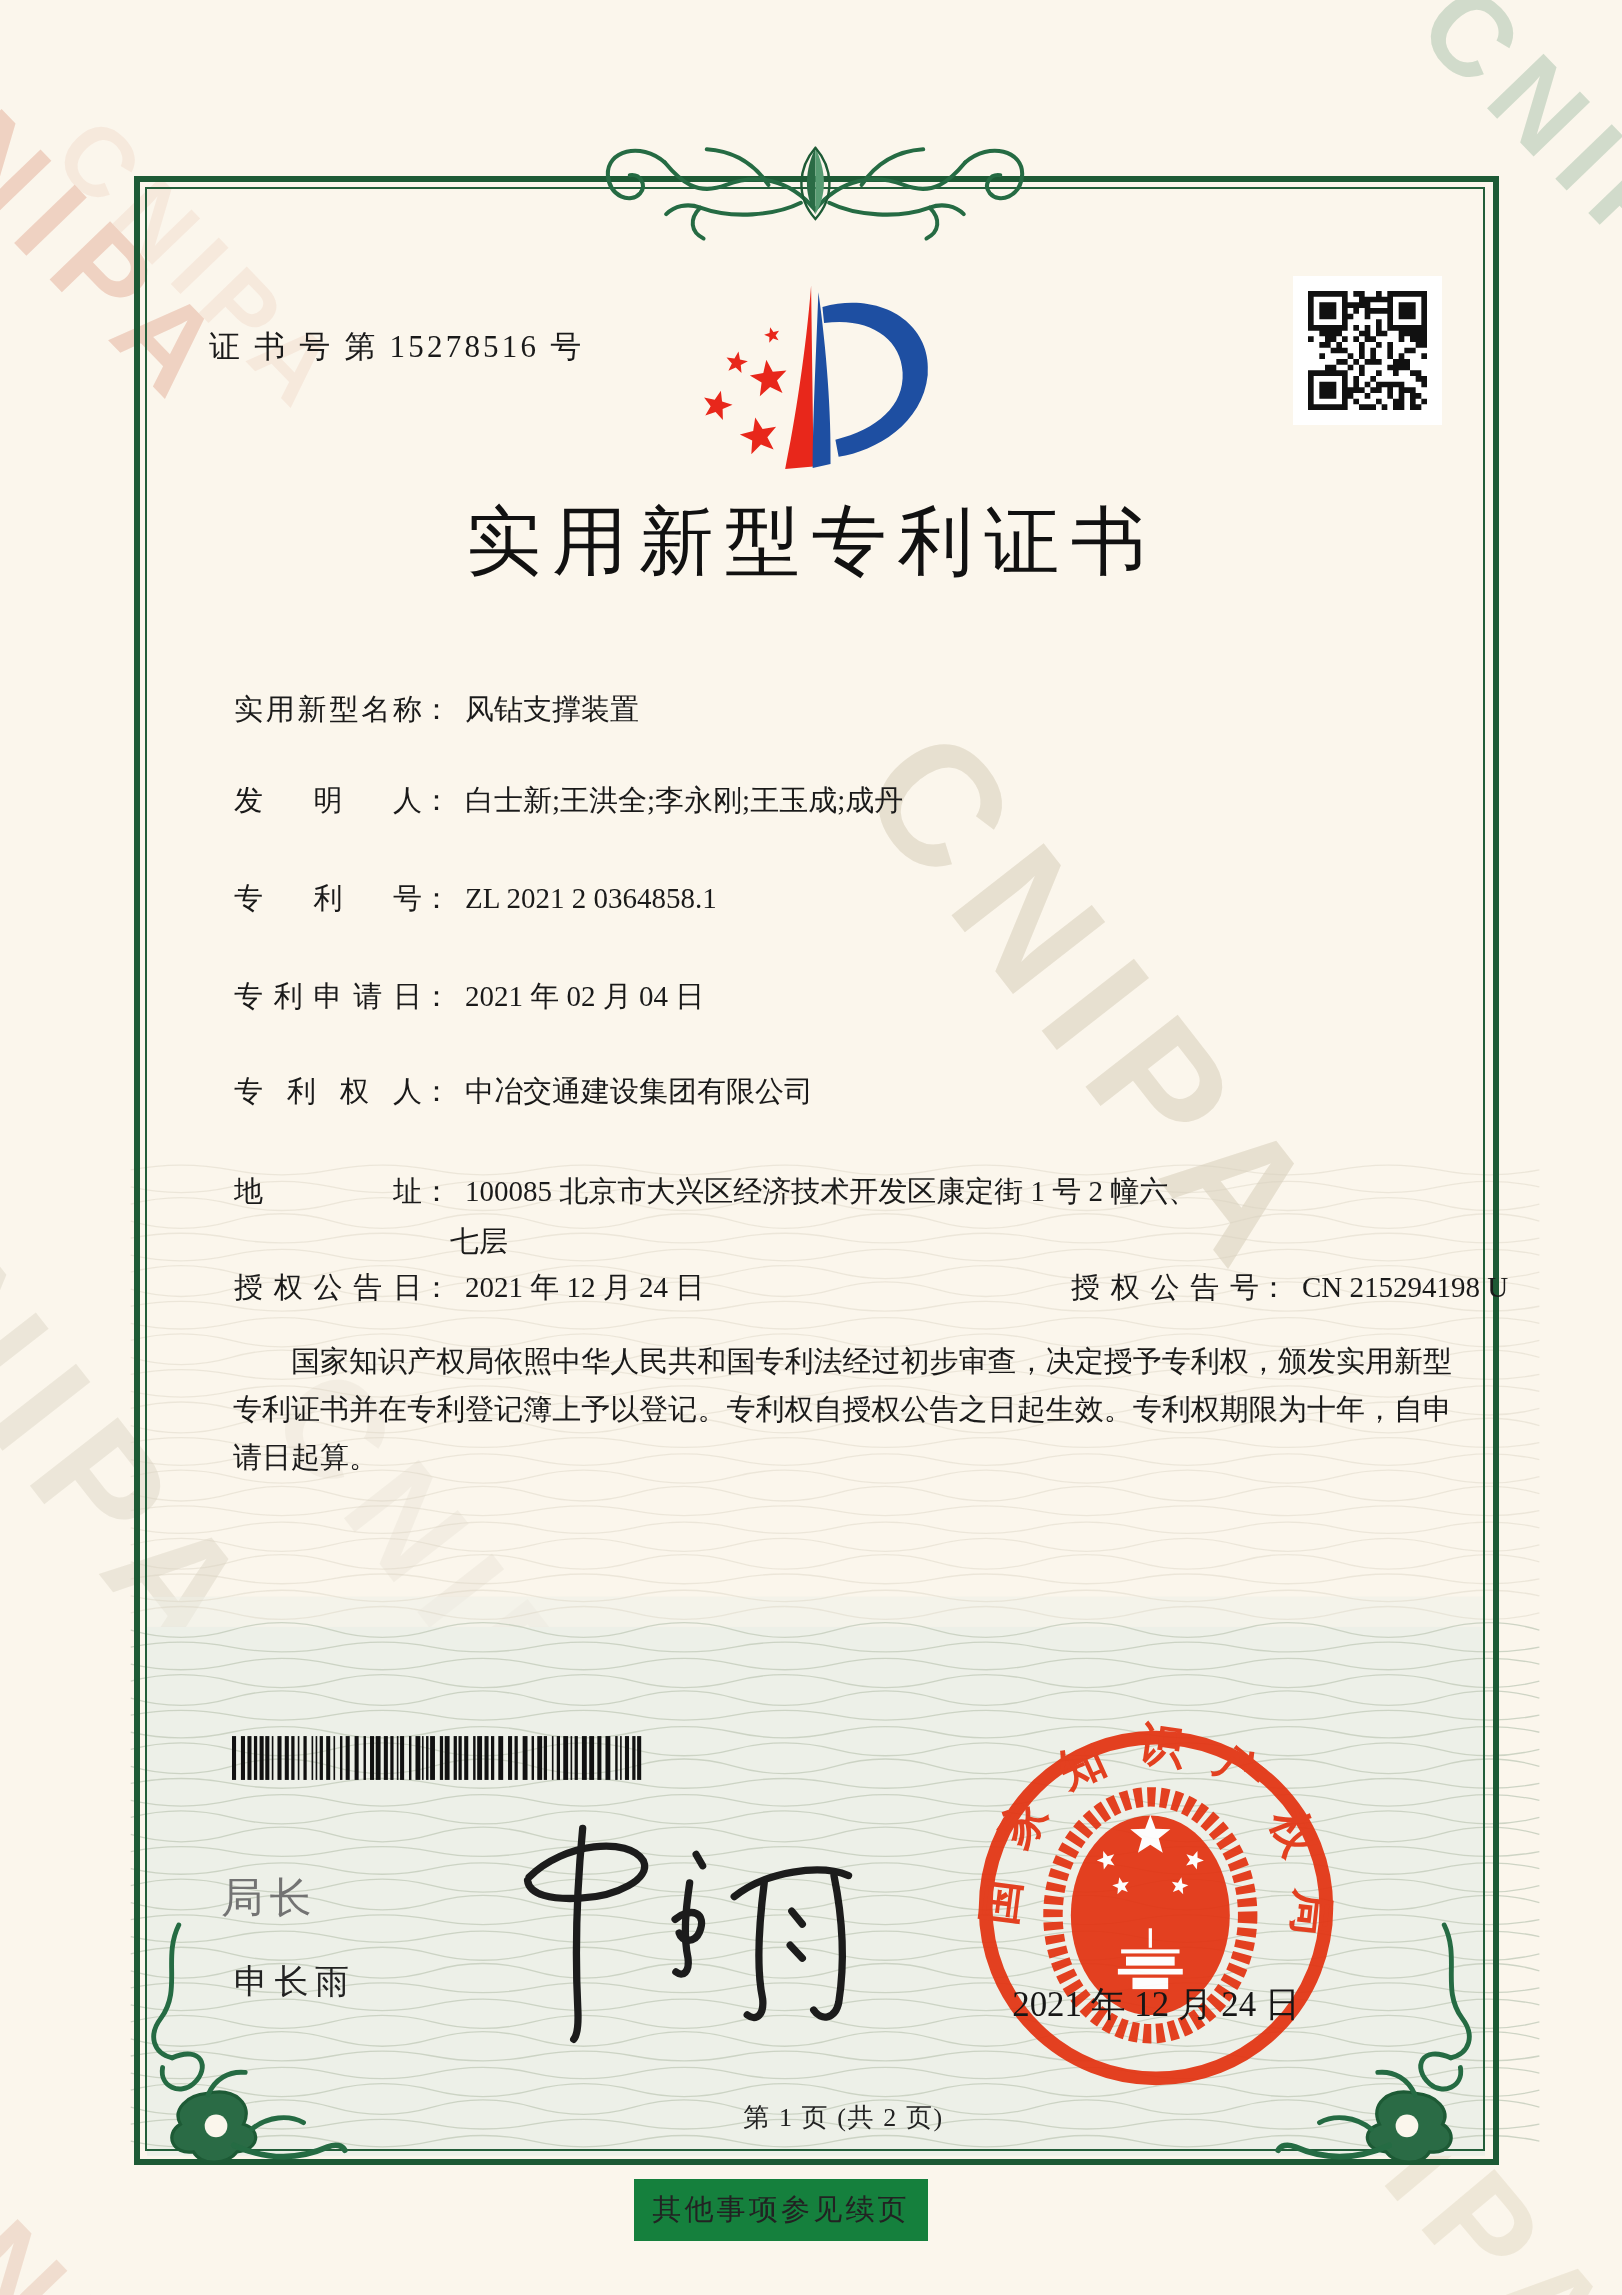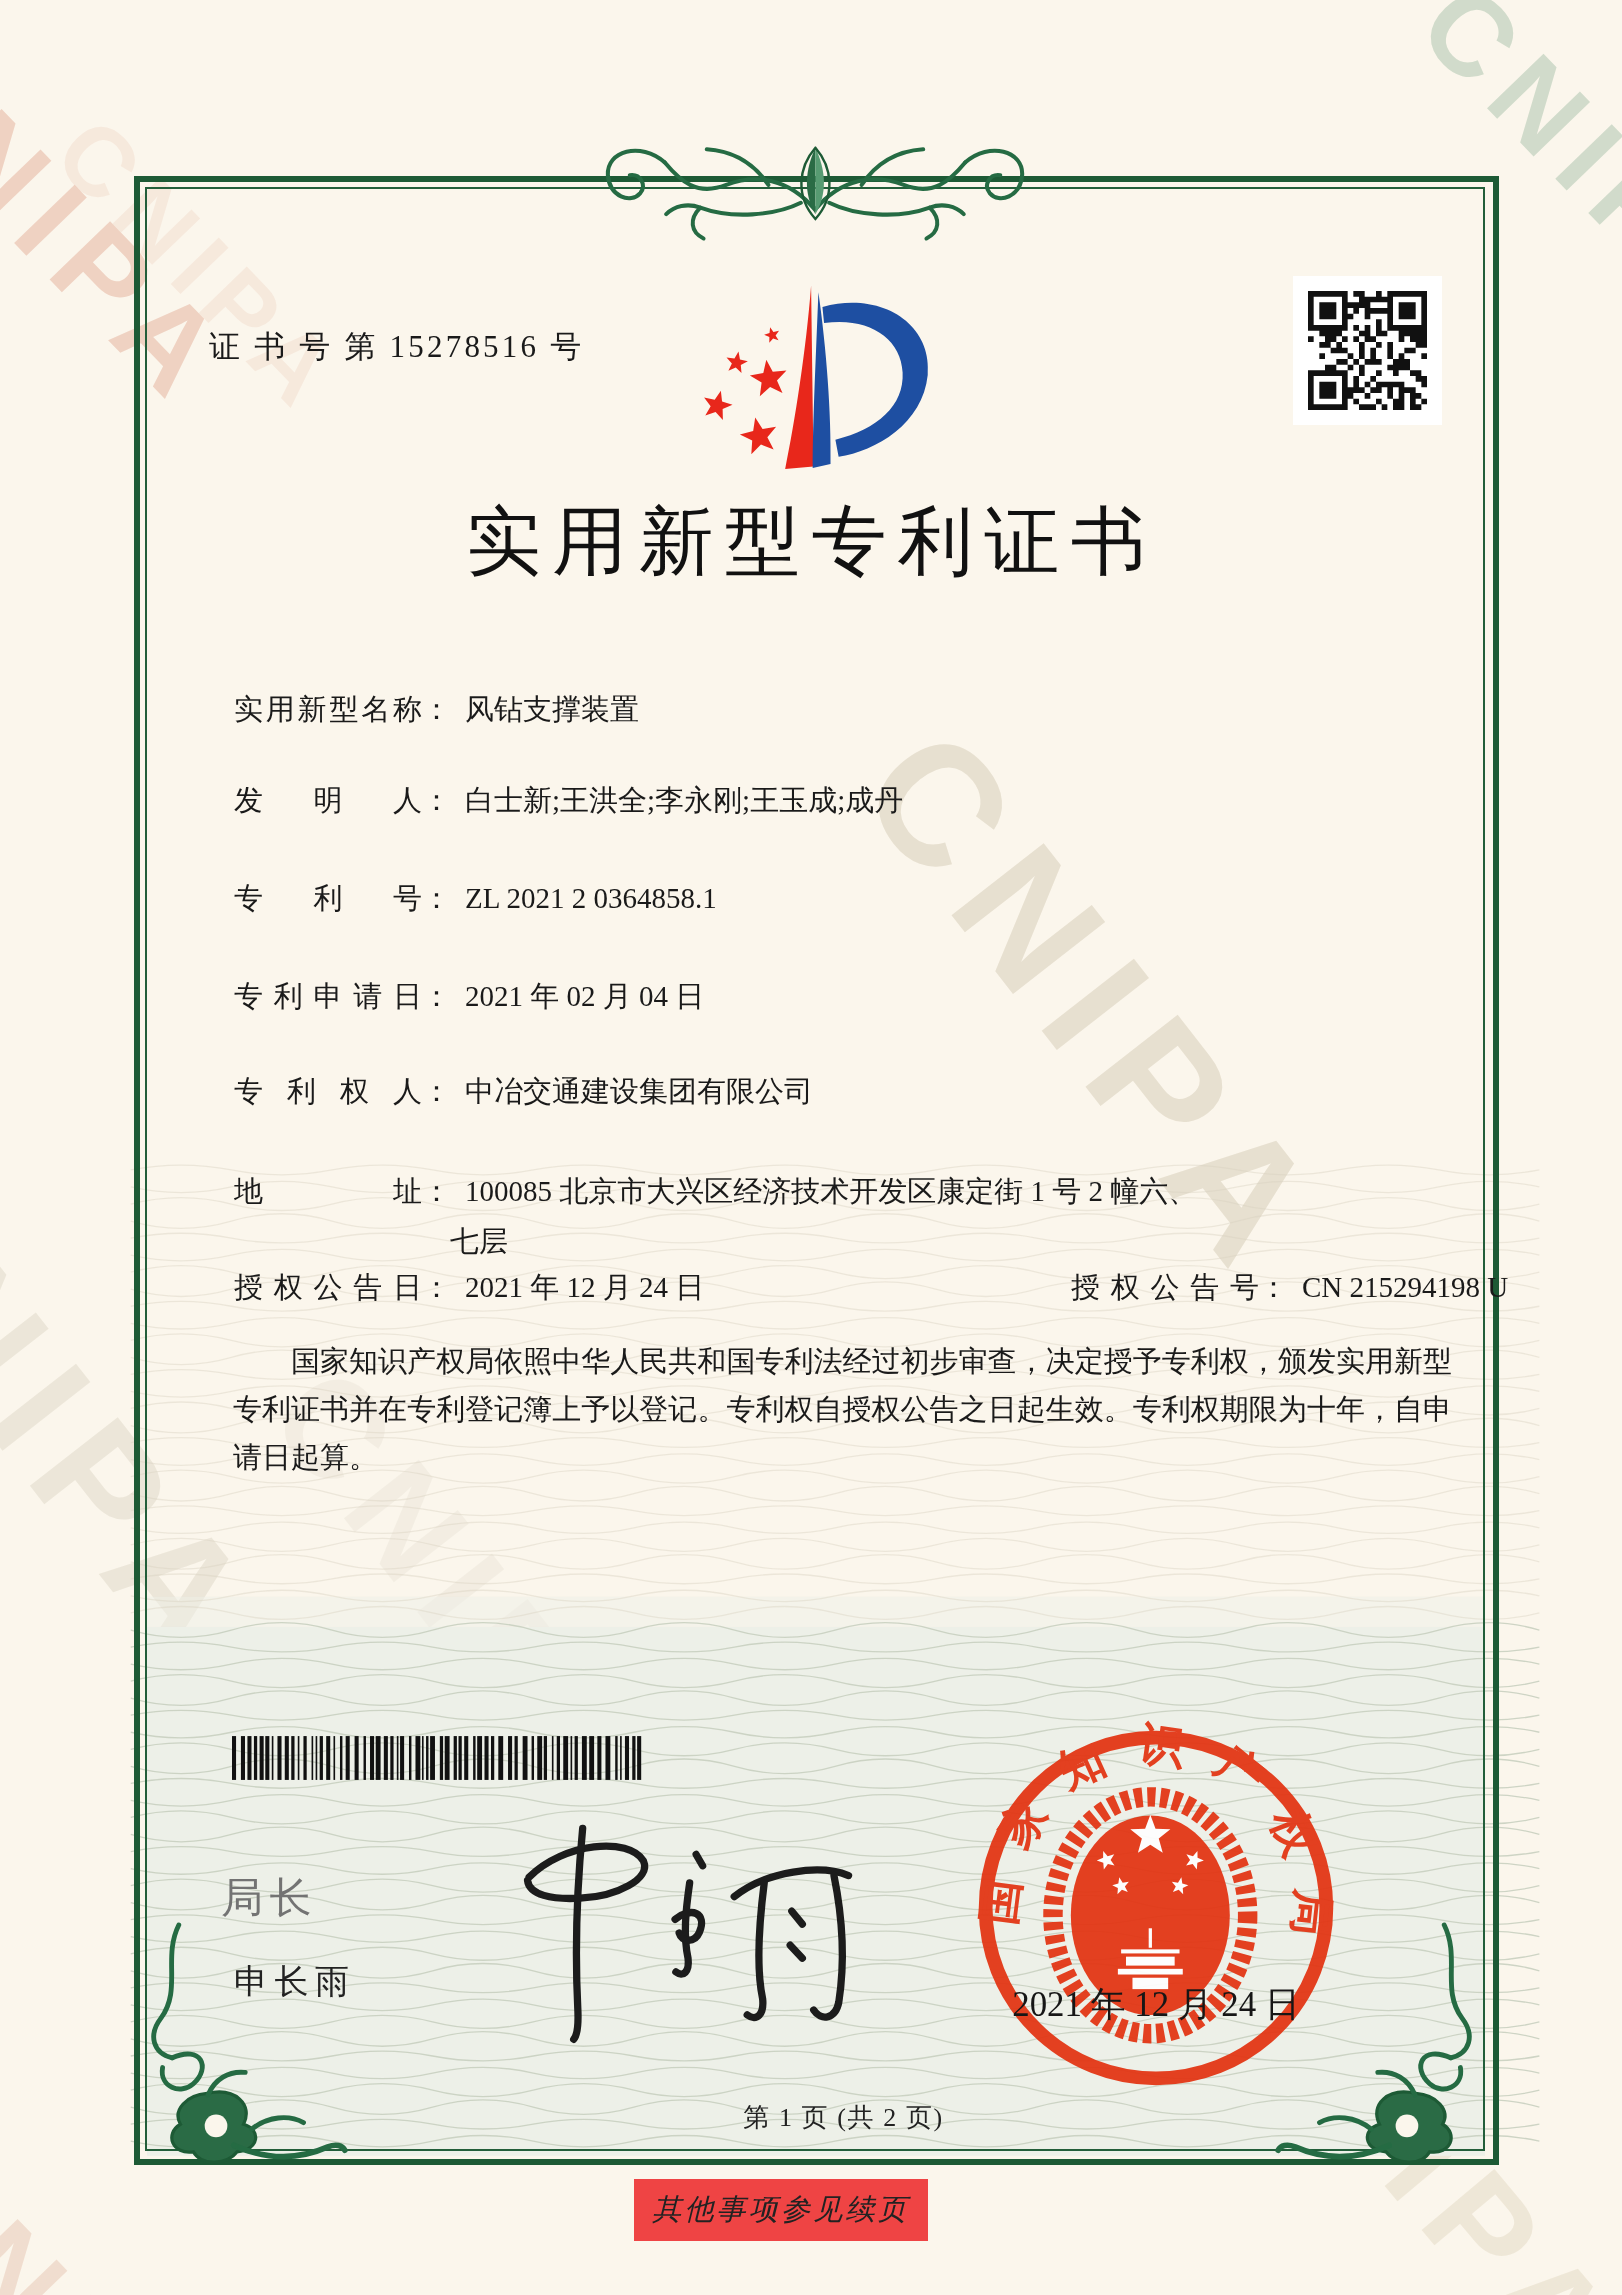--- a/index.html
+++ b/index.html
@@ -37,22 +37,22 @@
   .grant2{position:absolute;left:837px;top:0;font-size:29px;white-space:nowrap;}
   
   .paras{position:absolute;left:233px;top:1337px;width:1219px;font-size:29px;line-height:48px;text-align:justify;}
   .paras p{margin:0;text-indent:2em;}
   
   .officer-title{position:absolute;left:221px;top:1870px;font-size:42px;letter-spacing:6.5px;
     font-family:"Liberation Sans","DejaVu Sans",sans-serif;font-weight:500;color:#737373;}
   .officer-name{position:absolute;left:234px;top:1928px;font-size:34px;letter-spacing:6.5px;
     font-family:"Liberation Sans","DejaVu Sans",sans-serif;font-weight:500;color:#222;margin-top:31px;}
   .page-info{position:absolute;left:0;width:100%;top:2100px;text-align:center;font-size:26px;letter-spacing:1.6px;color:#222;padding-left:32px;}
-  .cont-strip{position:absolute;left:634px;top:2179px;width:294px;height:62px;background:#ef4444;
-    display:flex;align-items:center;justify-content:center;font-style:italic;}
+  .cont-strip{position:absolute;left:634px;top:2179px;width:294px;height:62px;background:#15803d;
+    display:flex;align-items:center;justify-content:center;}
   .cont-strip span{font-size:29px;letter-spacing:3.2px;color:#222;}
   svg{position:absolute;overflow:visible;}
   .abs{position:absolute;}
 </style>
 </head>
 <body>
 
 <div class="page">
 
   <div class="wm" style="left:-57px;top:8px;font-size:122px;color:#d98f74;opacity:.34;transform:rotate(46deg);">CNIPA</div>

